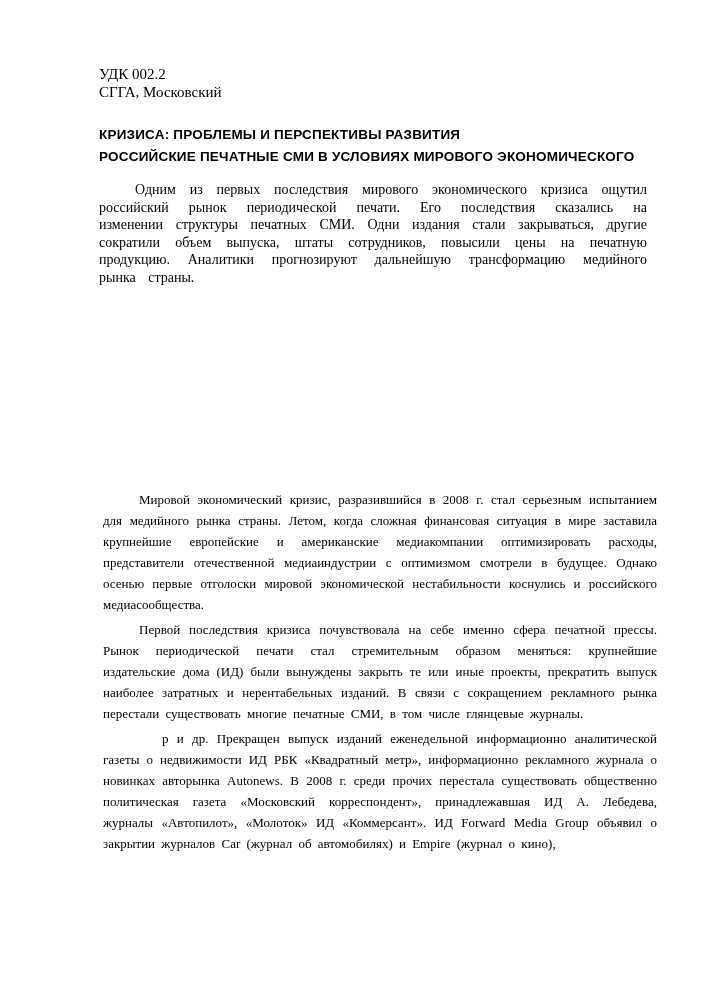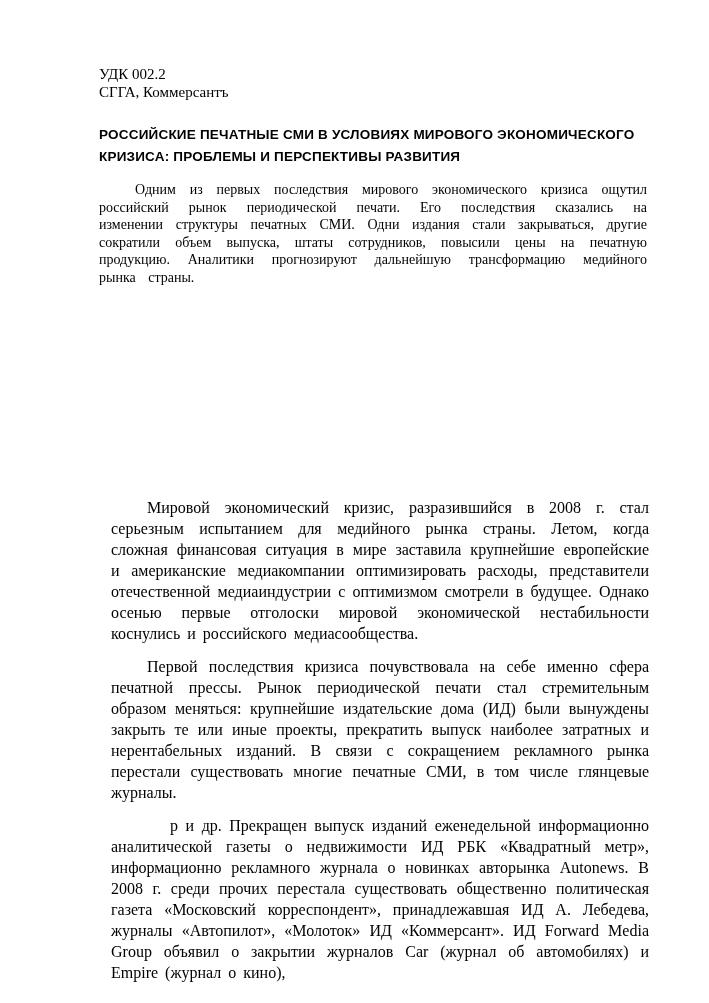--- a/index.html
+++ b/index.html
@@ -45,47 +45,47 @@
     font-size: 14px;
     line-height: 17.5px;
     text-align: justify;
     text-indent: 36px;
     word-spacing: 9px;
   }
   .blank-gap {
     height: 199px;
   }
   .body-par {
-    margin: 12px;
-    font-size: 16px;
+    margin: 4px;
+    font-size: 13px;
     line-height: 21px;
     text-align: justify;
     text-indent: 36px;
     word-spacing: 3px;
   }
   .body-par.flush-last {
     text-align-last: justify;
   }
   .body-par.hang-indent {
     text-indent: 59px;
   }
 </style>
 </head>
 <body>
 
 <div class="page">
 
   <div class="meta">
     <div class="udc">УДК 002.2</div>
-    <div class="affiliation">СГГА, Коммерсантъ</div>
+    <div class="affiliation">СГГА, Московский</div>
   </div>
 
   <h1 class="title">
+    <span class="title-line">КРИЗИСА: ПРОБЛЕМЫ И ПЕРСПЕКТИВЫ РАЗВИТИЯ</span>
     <span class="title-line">РОССИЙСКИЕ ПЕЧАТНЫЕ СМИ В УСЛОВИЯХ МИРОВОГО ЭКОНОМИЧЕСКОГО</span>
-    <span class="title-line">КРИЗИСА: ПРОБЛЕМЫ И ПЕРСПЕКТИВЫ РАЗВИТИЯ</span>
   </h1>
 
   <p class="abstract">Одним из первых последствия мирового экономического кризиса ощутил российский рынок периодической печати. Его последствия сказались на изменении структуры печатных СМИ. Одни издания стали закрываться, другие сократили объем выпуска, штаты сотрудников, повысили цены на печатную продукцию. Аналитики прогнозируют дальнейшую трансформацию медийного рынка страны.</p>
 
   <div class="blank-gap"></div>
 
   <p class="body-par">Мировой экономический кризис, разразившийся в 2008 г. стал серьезным испытанием для медийного рынка страны. Летом, когда сложная финансовая ситуация в мире заставила крупнейшие европейские и американские медиакомпании оптимизировать расходы, представители отечественной медиаиндустрии с оптимизмом смотрели в будущее. Однако осенью первые отголоски мировой экономической нестабильности коснулись и российского медиасообщества.</p>
 
   <p class="body-par">Первой последствия кризиса почувствовала на себе именно сфера печатной прессы. Рынок периодической печати стал стремительным образом меняться: крупнейшие издательские дома (ИД) были вынуждены закрыть те или иные проекты, прекратить выпуск наиболее затратных и нерентабельных изданий. В связи с сокращением рекламного рынка перестали существовать многие печатные СМИ, в том числе глянцевые журналы.</p>
 

